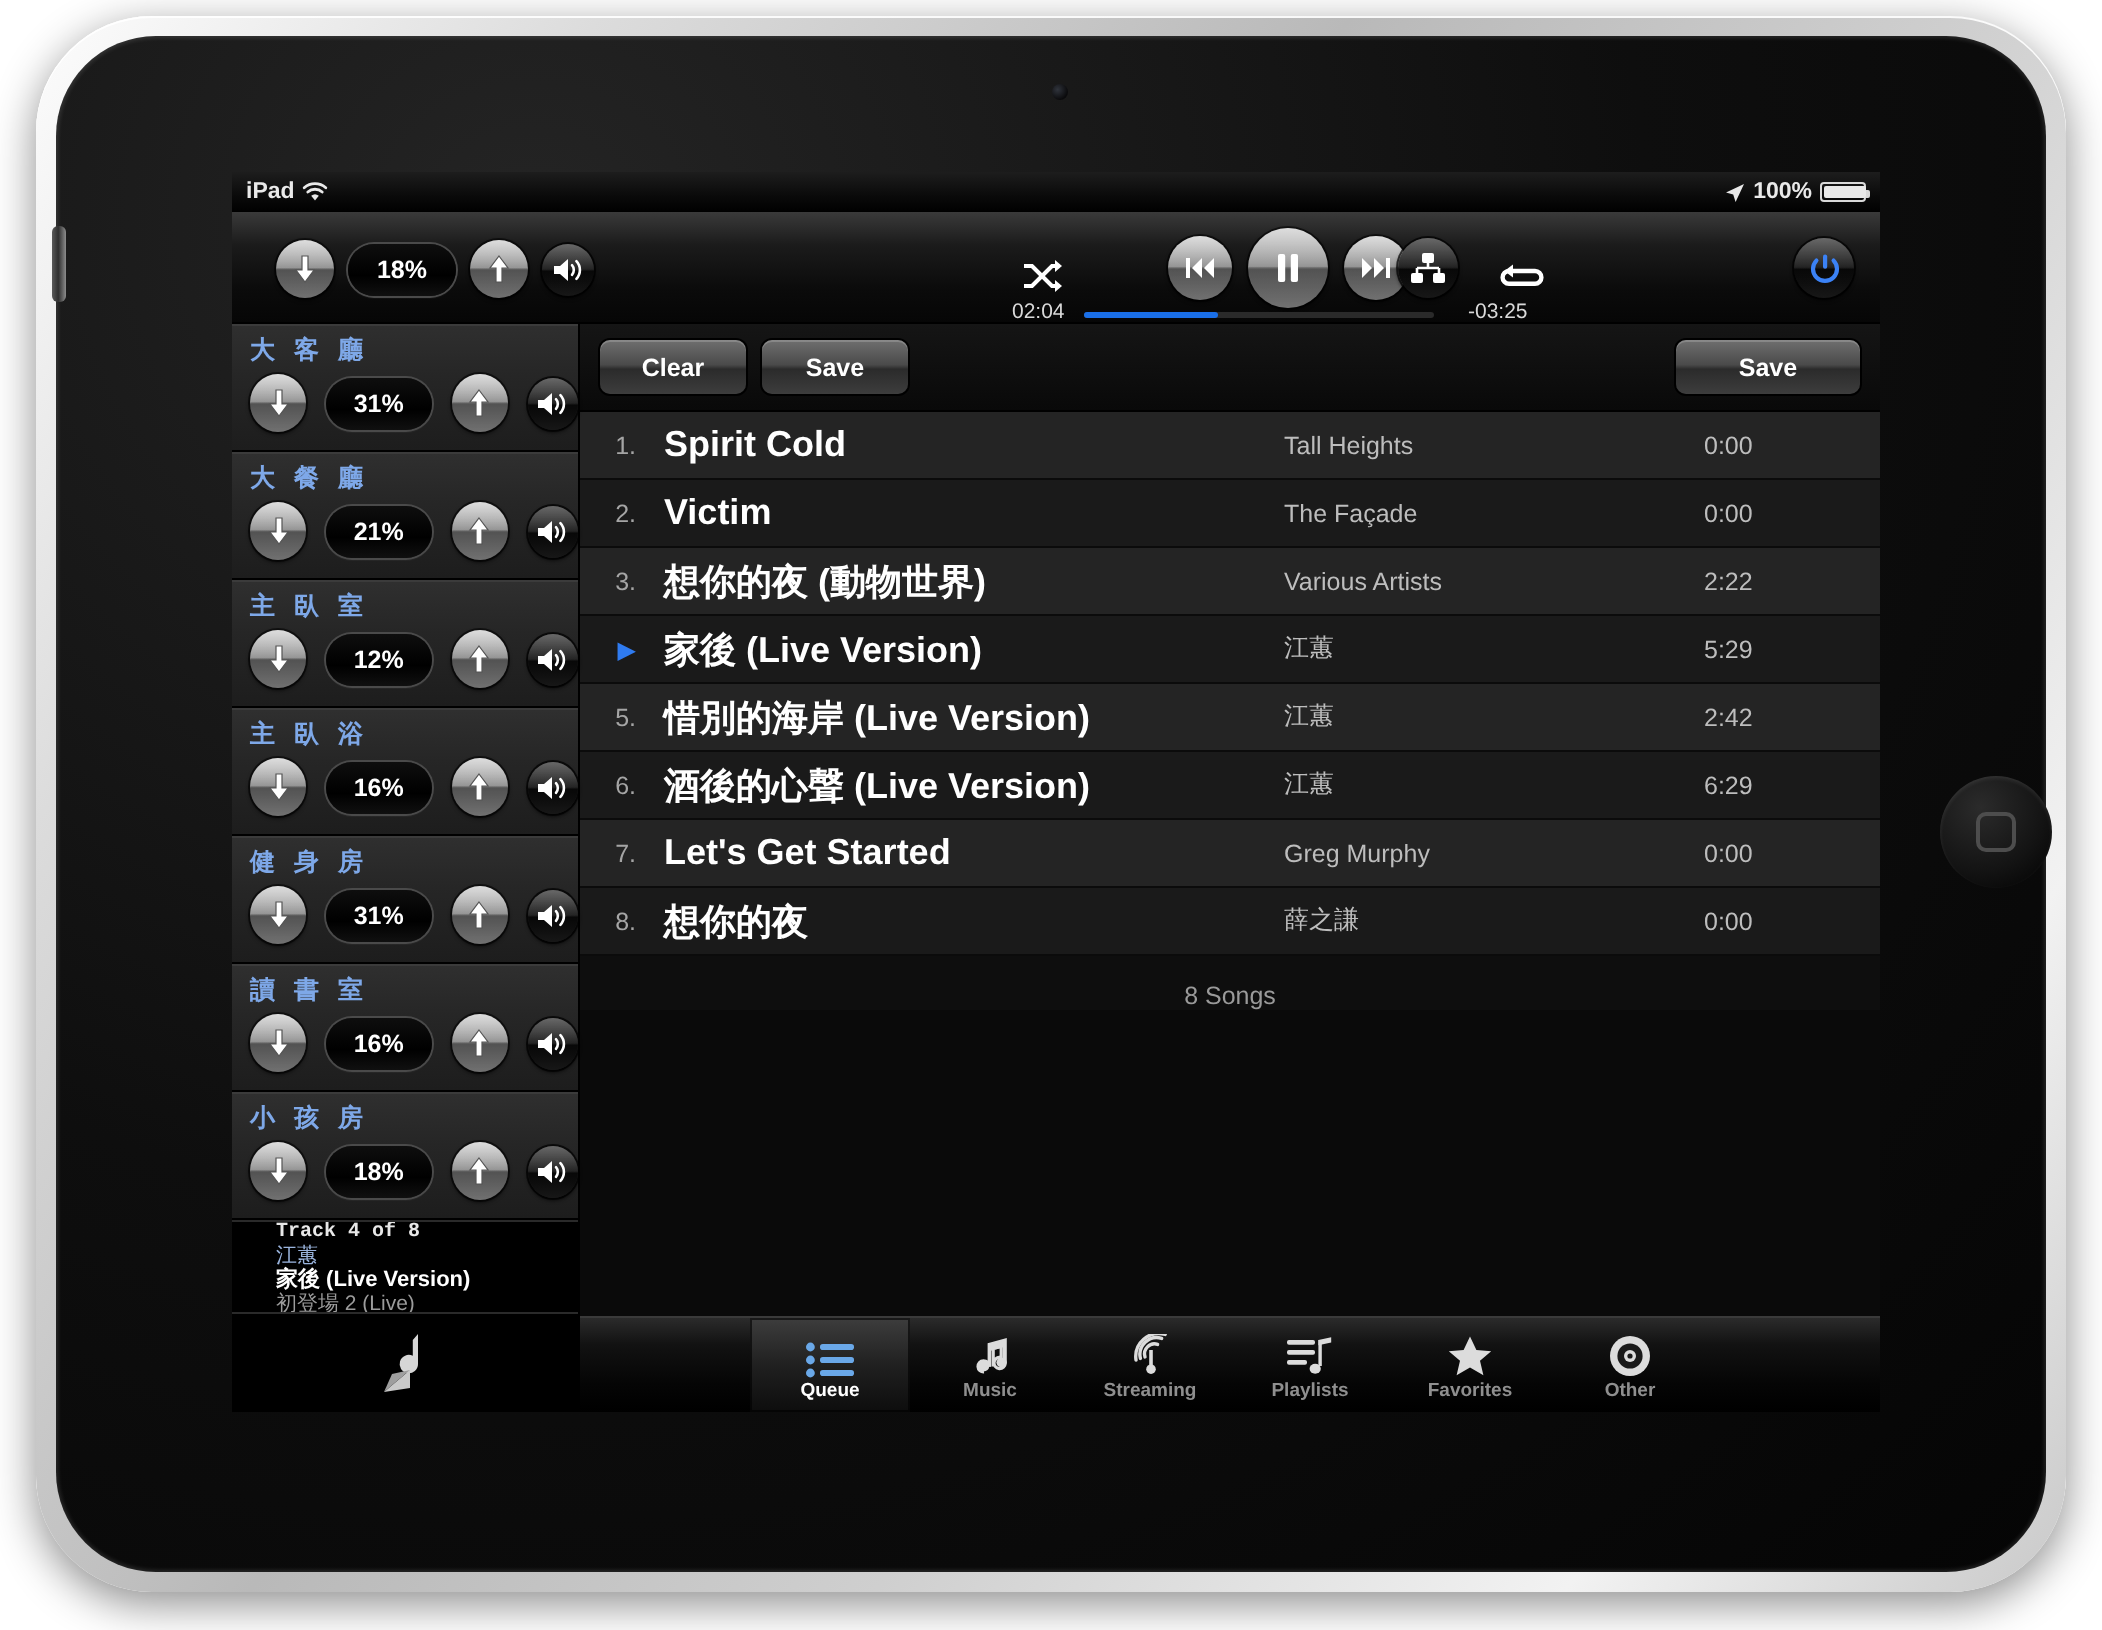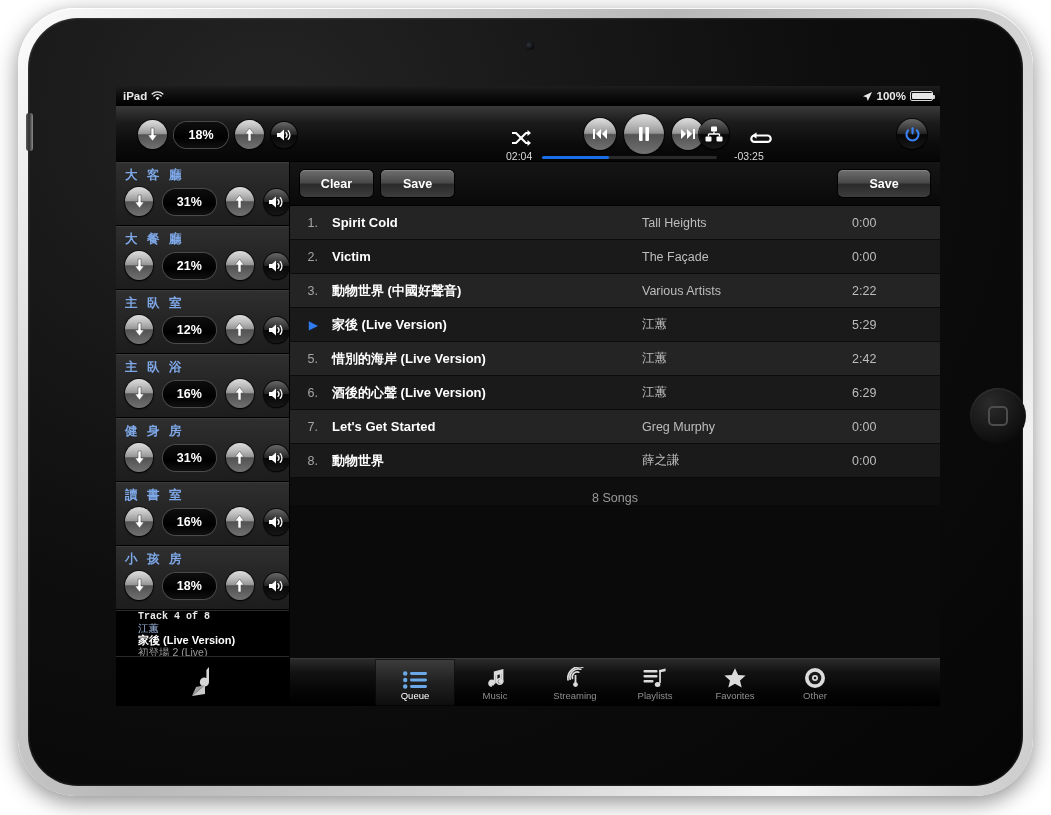--- a/index.html
+++ b/index.html
@@ -220,40 +220,40 @@
     font-size: 13px;
     border-bottom: 1px solid #0b0b0b;
   }
   .track-row.odd  { background: #242424; }
   .track-row.even { background: #1a1a1a; }
   .tr-index {
     width: 42px; text-align: right; padding-right: 14px;
     color: #a5a5a5; font-size: 12.5px;
   }
   .tr-index.playing { color: #2f7bf0; font-size: 12px; }
-  .tr-title { flex: 1; color: #ffffff; font-weight: bold; font-size: 13px; }
+  .tr-title { flex: 1; color: #ffffff; font-weight: bold; font-size: 18px; }
   .tr-artist { width: 210px; color: #bdbdbd; font-weight: normal; font-size: 12.5px; }
   .tr-time { width: 88px; text-align: left; color: #bdbdbd; font-size: 12.5px; }
   #song-count {
     text-align: center; color: #9a9a9a; font-size: 12.5px;
     padding: 13px 0 0 0; background: #0e0e0e;
   }
 
   
   #tab-bar {
     height: 48px;
     background: linear-gradient(180deg,#2b2b2b 0%,#121212 28%,#050505 70%,#000 100%);
     border-top: 1px solid #3a3a3a;
     display: flex; align-items: stretch; justify-content: flex-start;
     padding-left: 85px;
   }
   .tab {
     width: 80px; display: flex; flex-direction: column;
     align-items: center; justify-content: center; gap: 1px;
-    color: #8f8f8f; font-size: 9.5px; font-weight: normal;
+    color: #8f8f8f; font-size: 9.5px; font-weight: bold;
   }
   .tab.active {
     background: linear-gradient(180deg,#3d3d3d 0%,#202020 50%,#0d0d0d 100%);
     color: #ffffff;
     box-shadow: 0 0 0 1px rgba(0,0,0,.6) inset;
   }
   .tab-icon { height: 24px; display: flex; align-items: flex-end; justify-content: center; }
 
   svg { display: block; }
 </style>
@@ -595,21 +595,21 @@
 
         <div class="track-row even">
           <div class="tr-index">2.</div>
           <div class="tr-title">Victim</div>
           <div class="tr-artist">The Façade</div>
           <div class="tr-time">0:00</div>
         </div>
 
         <div class="track-row odd">
           <div class="tr-index">3.</div>
-          <div class="tr-title">動物世界 (中國好聲音)</div>
+          <div class="tr-title">想你的夜 (動物世界)</div>
           <div class="tr-artist">Various Artists</div>
           <div class="tr-time">2:22</div>
         </div>
 
         <div class="track-row even">
           <div class="tr-index playing">▶</div>
           <div class="tr-title">家後 (Live Version)</div>
           <div class="tr-artist">江蕙</div>
           <div class="tr-time">5:29</div>
         </div>
@@ -630,21 +630,21 @@
 
         <div class="track-row odd">
           <div class="tr-index">7.</div>
           <div class="tr-title">Let's Get Started</div>
           <div class="tr-artist">Greg Murphy</div>
           <div class="tr-time">0:00</div>
         </div>
 
         <div class="track-row even">
           <div class="tr-index">8.</div>
-          <div class="tr-title">動物世界</div>
+          <div class="tr-title">想你的夜</div>
           <div class="tr-artist">薛之謙</div>
           <div class="tr-time">0:00</div>
         </div>
 
         <div id="song-count">8 Songs</div>
       </div>
 
       <div id="tab-bar">
 
         <div class="tab active">

